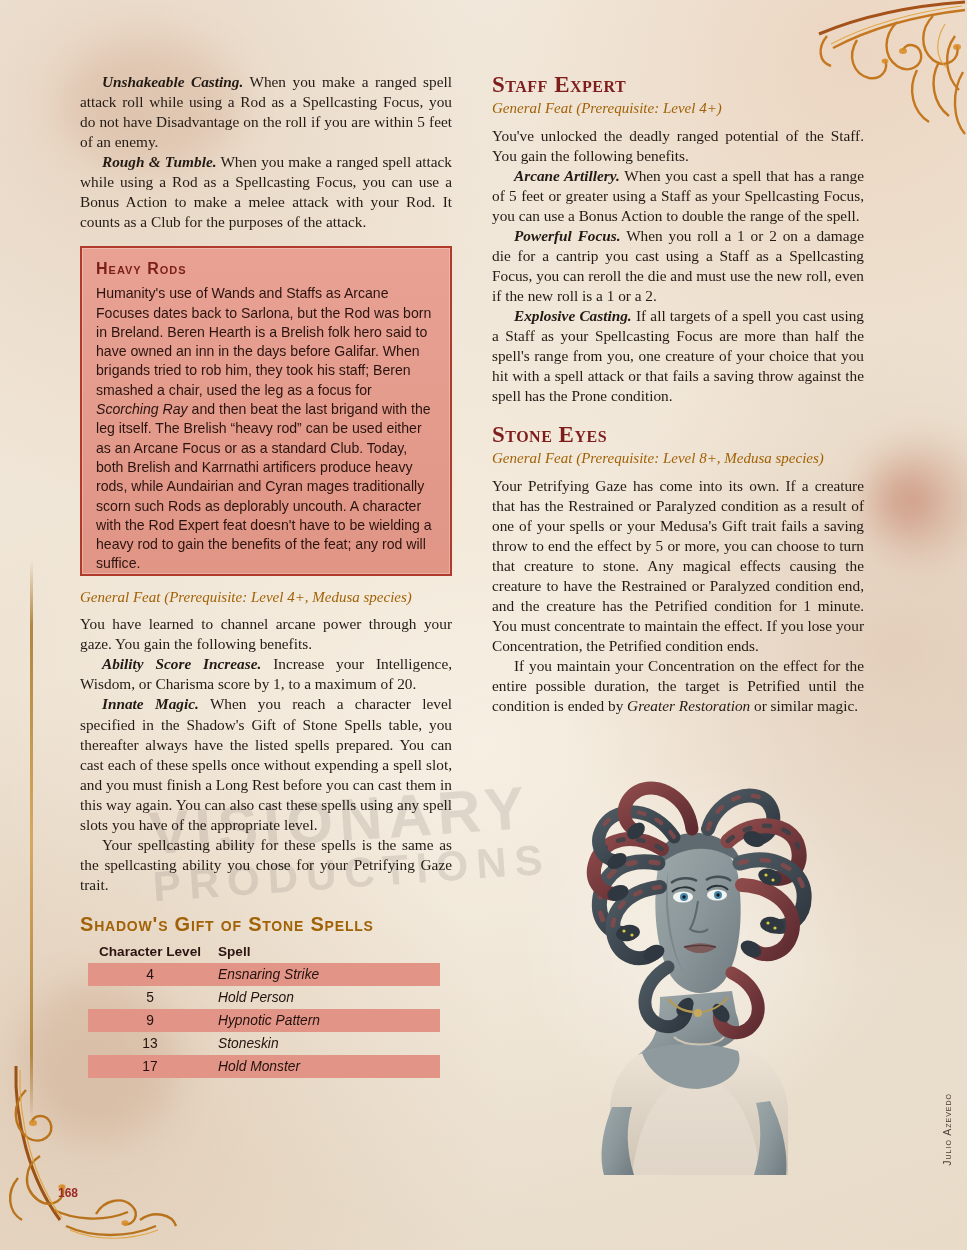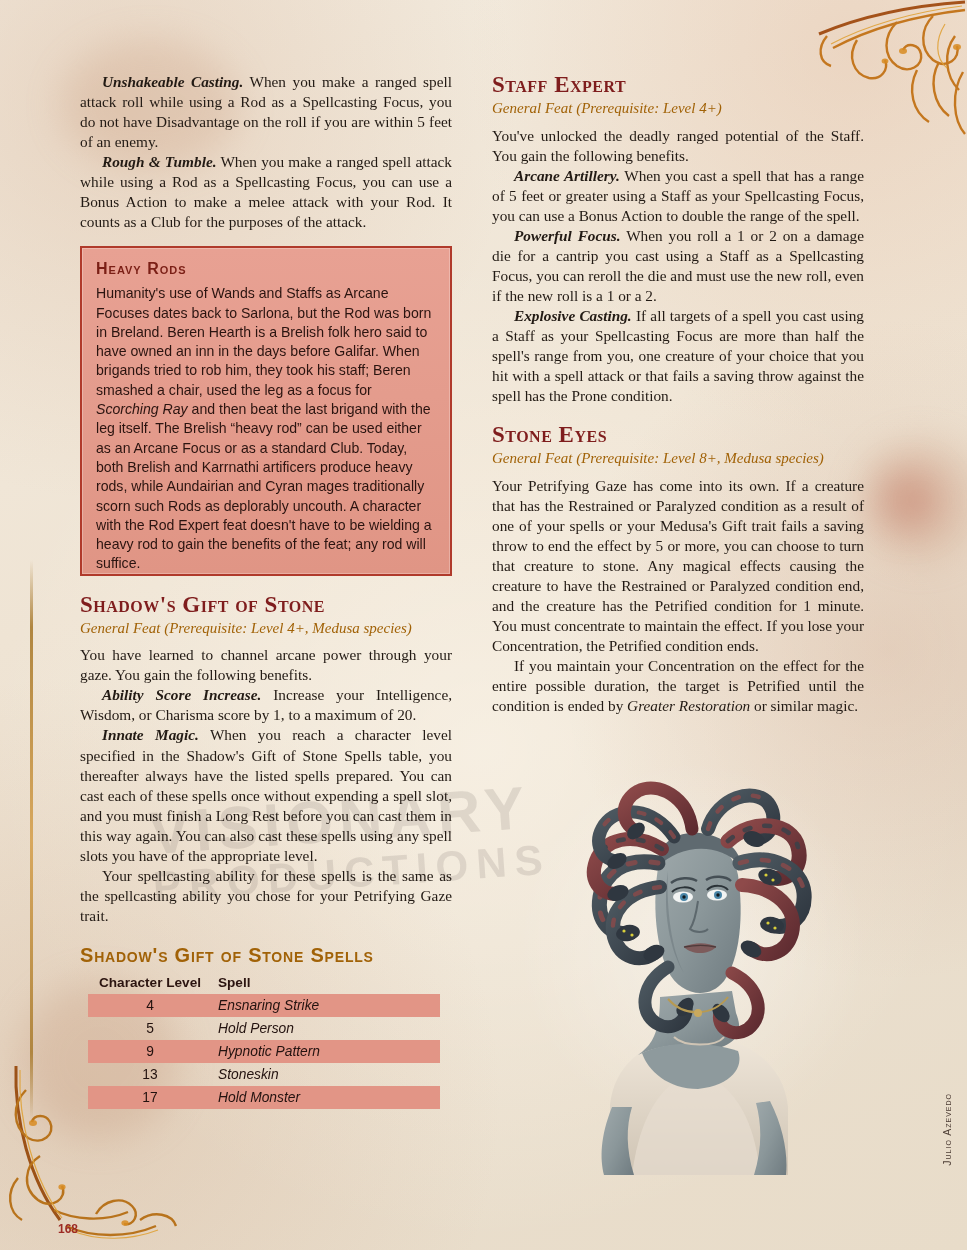--- a/index.html
+++ b/index.html
@@ -120,21 +120,21 @@
     font-size:13.8px;padding:4px 6px;color:#23120f;
   }
   table.spells td.lvl{text-align:center;width:112px;}
   table.spells td.spell{font-style:italic;}
   table.spells tr.shade td{background:#e29586;}
 
   
   .folio{
     position:absolute;left:58px;top:1186px;
     font-family:"Liberation Sans", sans-serif;
-    font-size:12px;font-weight:700;color:#9c2a24;margin-top:36px;
+    font-size:12px;font-weight:700;color:#9c2a24;
   }
   .credit{
     position:absolute;right:14px;bottom:84px;
     font-family:"Liberation Sans", sans-serif;
     font-size:10.5px;letter-spacing:1px;color:#4b3b33;
     font-variant:small-caps;
     writing-mode:vertical-rl;
     transform:rotate(180deg);
   }
 
@@ -214,21 +214,20 @@
 
     <div class="sidebar">
       <span class="corner tl"></span>
       <span class="corner tr"></span>
       <span class="corner bl"></span>
       <span class="corner br"></span>
       <h3>Heavy Rods</h3>
       <p><span>Humanity's use of Wands and Staffs as Arcane Focuses dates back to Sarlona, but the Rod was born in Breland. Beren Hearth is a Brelish folk hero said to have owned an inn in the days before Galifar. When brigands tried to rob him, they took his staff; Beren smashed a chair, used the leg as a focus for </span><span class="it">Scorching Ray</span><span> and then beat the last brigand with the leg itself. The Brelish “heavy rod” can be used either as an Arcane Focus or as a standard Club. Today, both Brelish and Karrnathi artificers produce heavy rods, while Aundairian and Cyran mages traditionally scorn such Rods as deplorably uncouth. A character with the Rod Expert feat doesn't have to be wielding a heavy rod to gain the benefits of the feat; any rod will suffice.</span></p>
     </div>
 
-    <h2 class="feat">Shadow's Gift of Stone</h2>
     <p class="prereq">General Feat (Prerequisite: Level 4+, Medusa species)</p>
     <p>You have learned to channel arcane power through your gaze. You gain the following benefits.</p>
     <p class="ind"><span class="bi">Ability Score Increase.</span><span> Increase your Intelligence, Wisdom, or Charisma score by 1, to a maximum of 20.</span></p>
     <p class="ind"><span class="bi">Innate Magic.</span><span> When you reach a character level specified in the Shadow's Gift of Stone Spells table, you thereafter always have the listed spells prepared. You can cast each of these spells once without expending a spell slot, and you must finish a Long Rest before you can cast them in this way again. You can also cast these spells using any spell slots you have of the appropriate level.</span></p>
     <p class="ind">Your spellcasting ability for these spells is the same as the spellcasting ability you chose for your Petrifying Gaze trait.</p>
 
     <h3 class="tbl-title">Shadow's Gift of Stone Spells</h3>
     <table class="spells">
       <thead>
         <tr>

